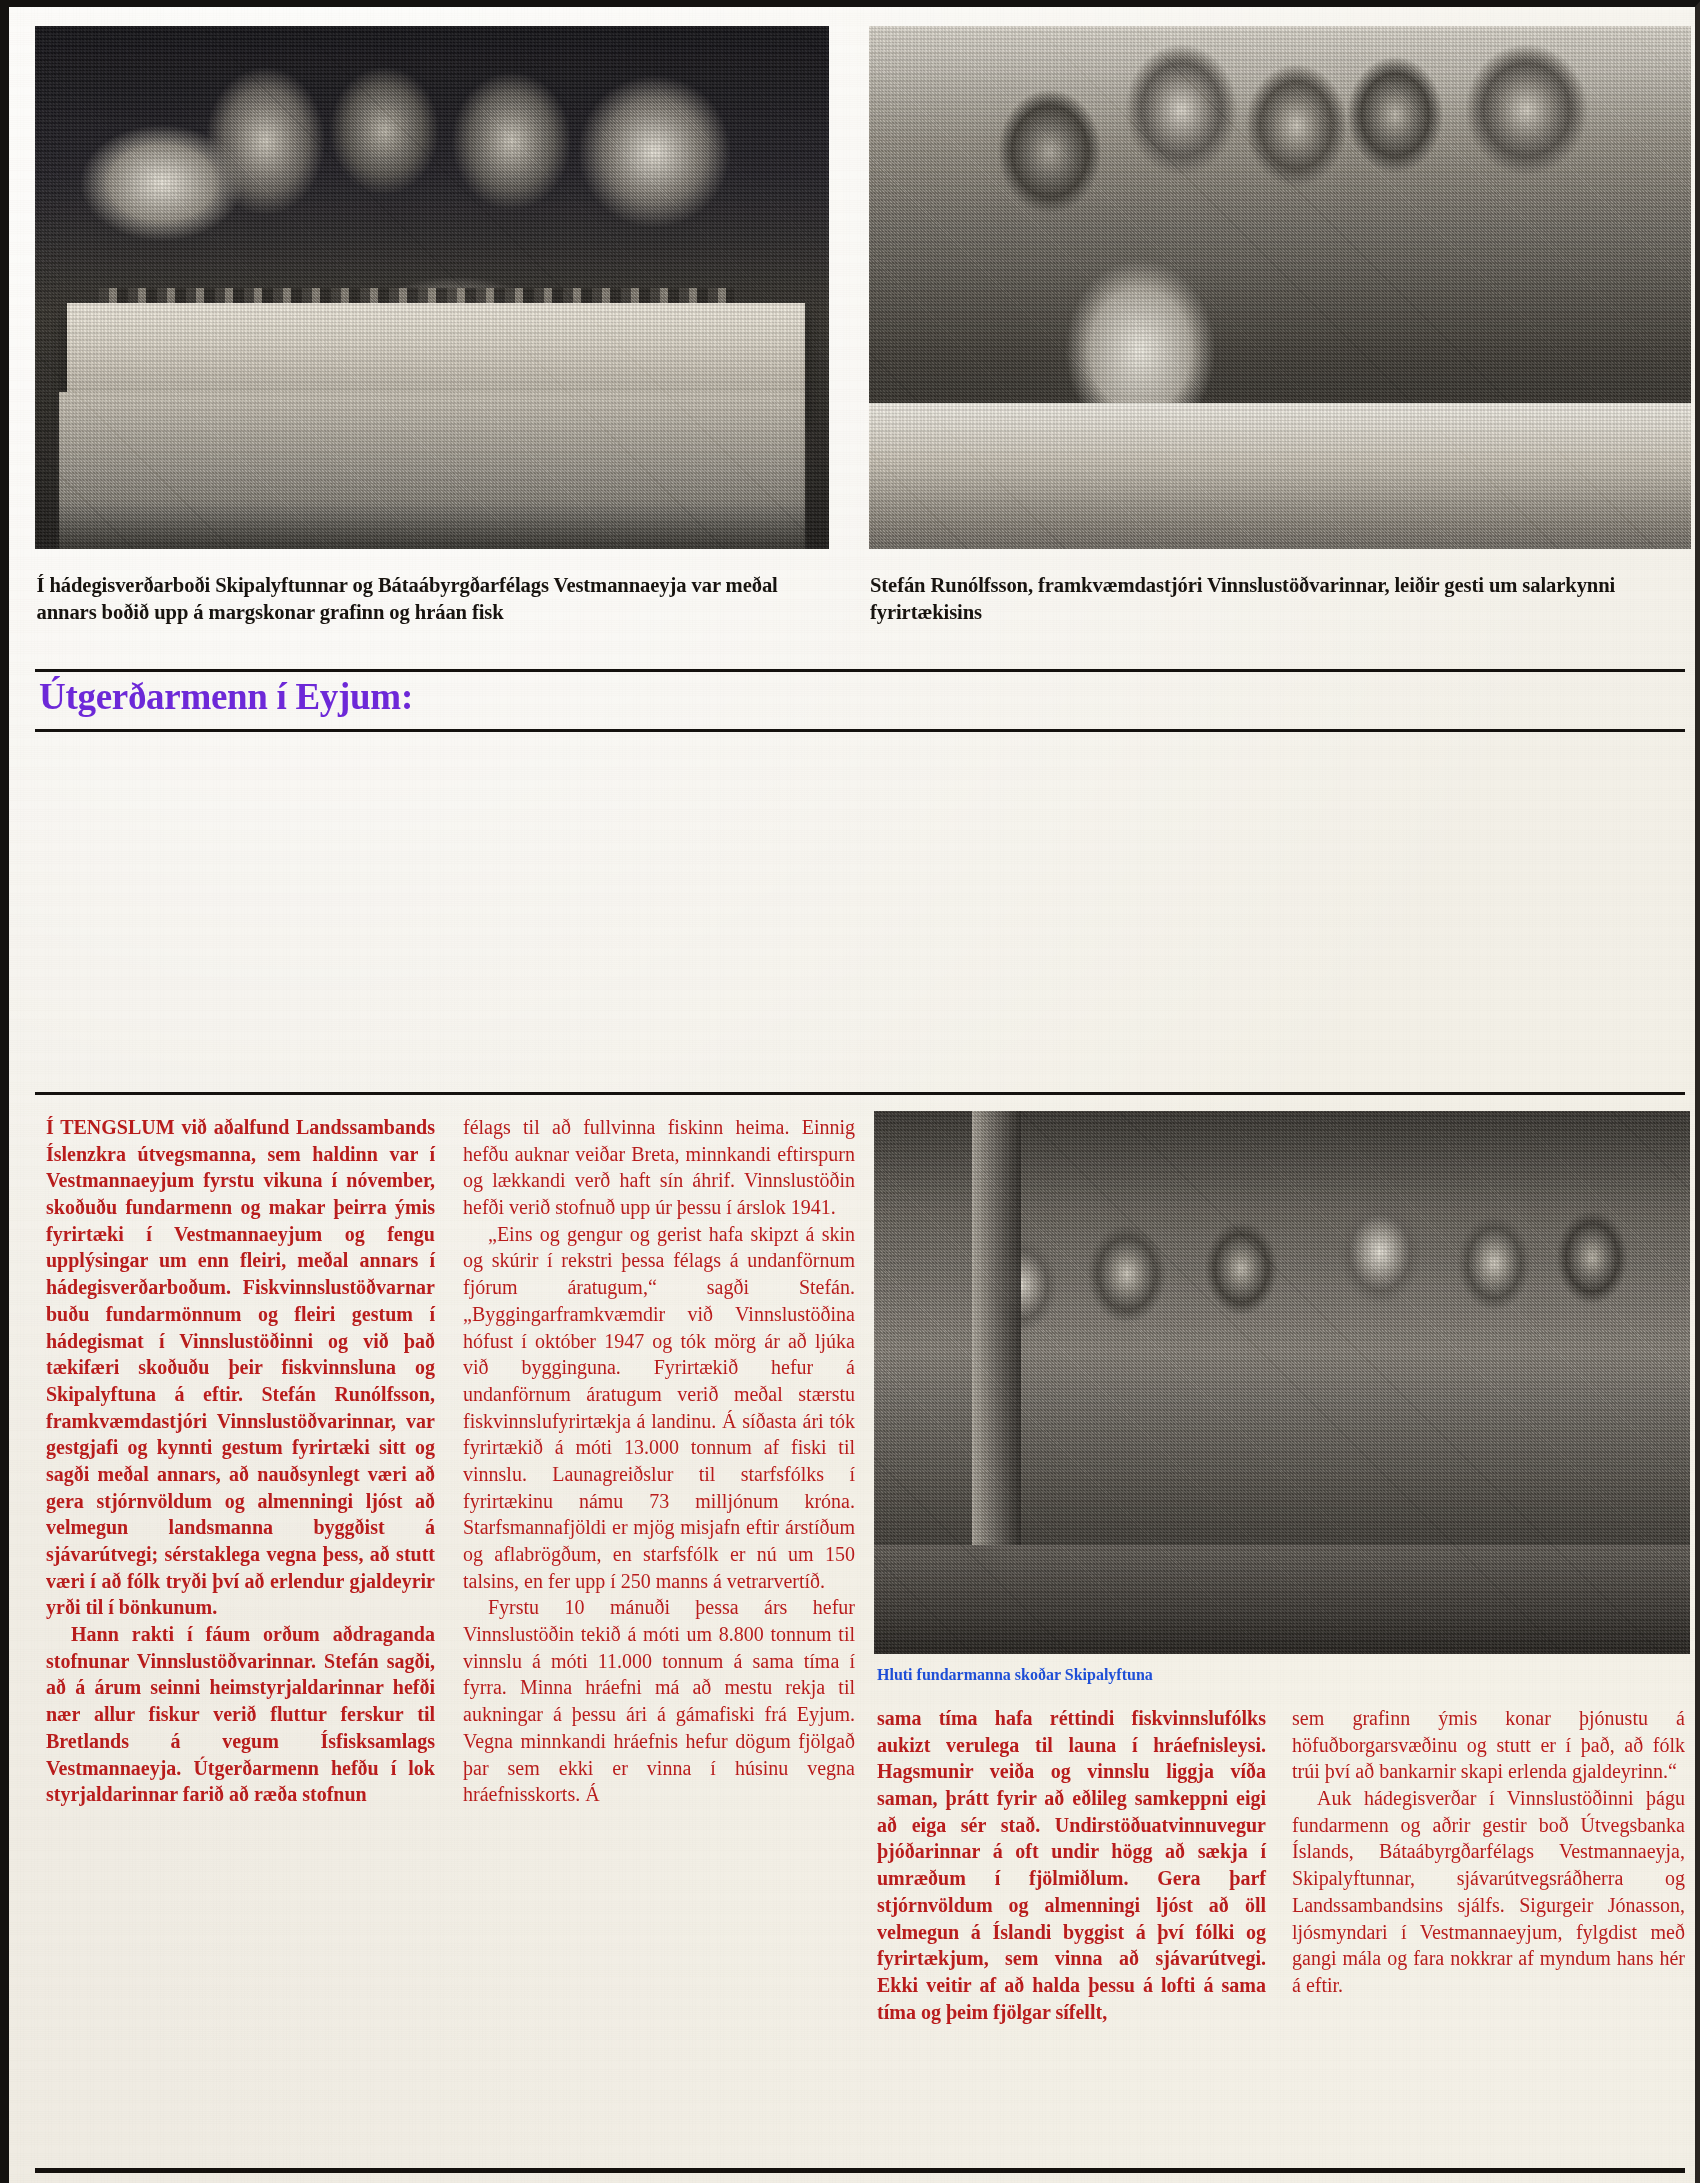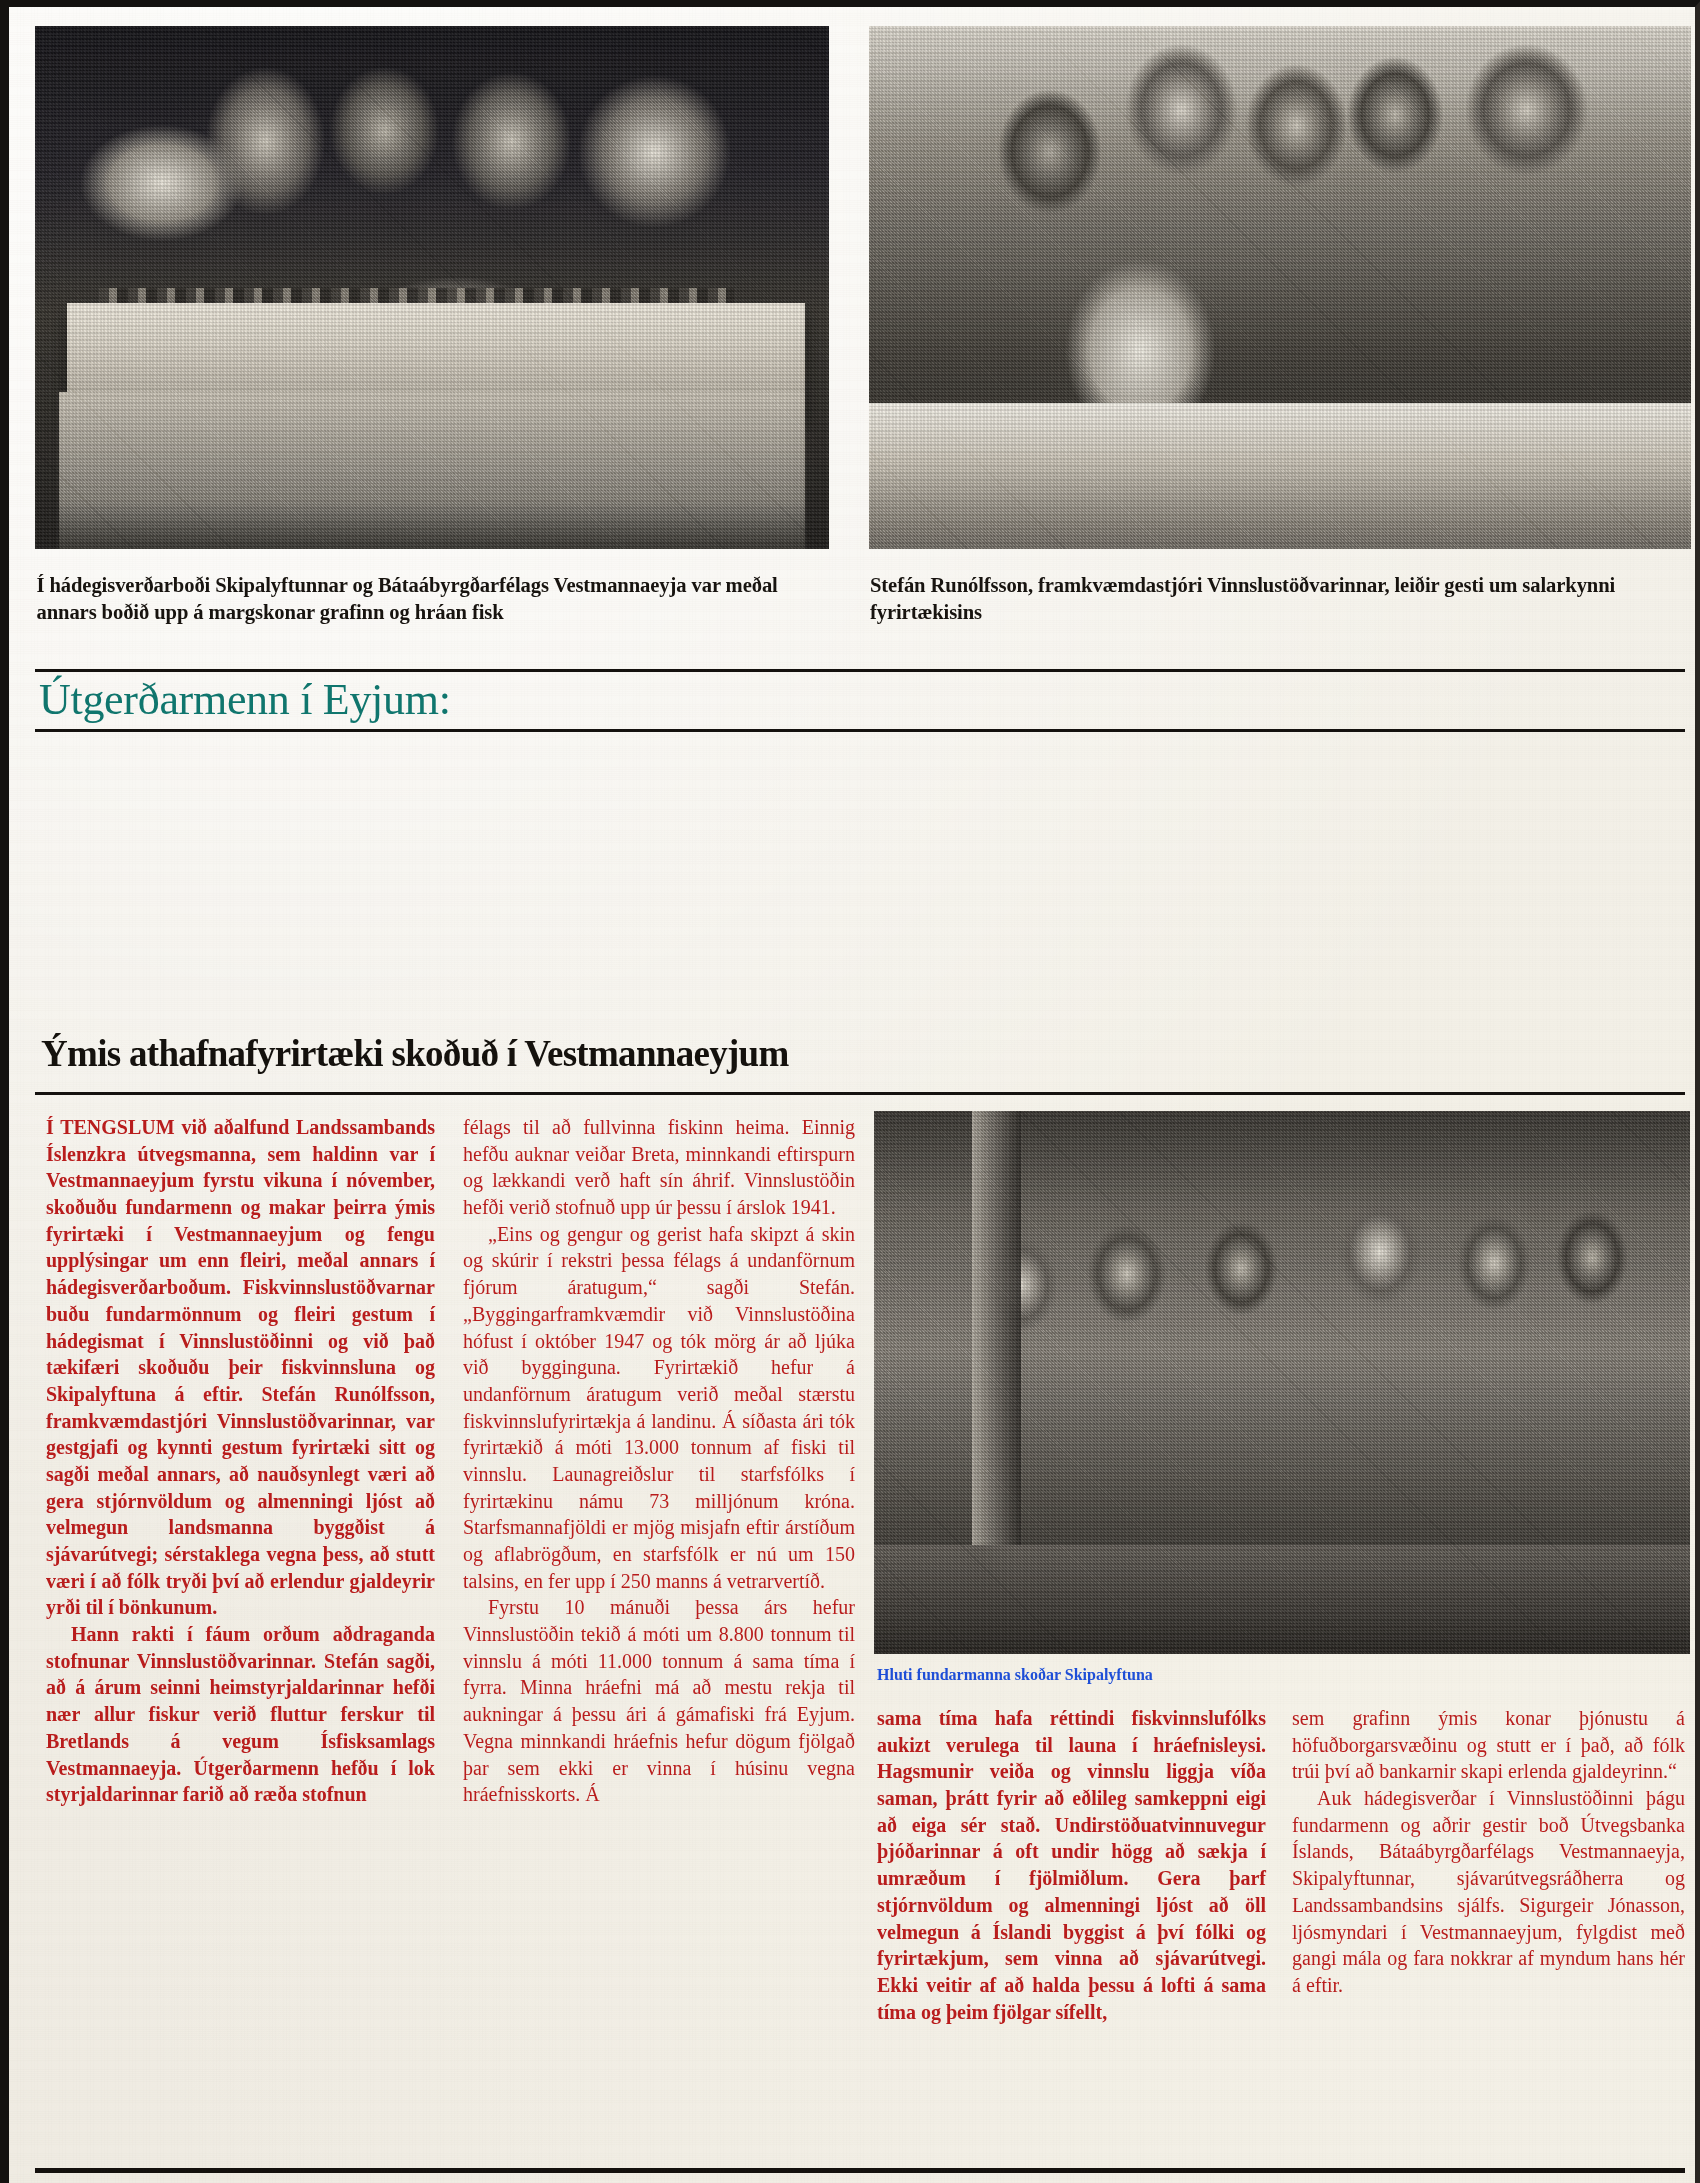--- a/index.html
+++ b/index.html
@@ -126,24 +126,24 @@
     font-size:20.6px;
     line-height:1.30;
     color:#17130f;
     letter-spacing:-0.1px;
   }
 
   
   .kicker{
     position:absolute;
     font-family:"Liberation Serif", serif;
-    font-weight:400;
-    font-size:44px;
+    font-weight:700;
+    font-size:37px;
     line-height:1;
-    color:#0f766e;
+    color:#6d28d9;
     letter-spacing:-0.3px;
   }
 
   
   .headline{
     position:absolute;
     font-family:"Liberation Serif", serif;
     font-weight:700;
     color:#110e0b;
     line-height:.92;
@@ -218,21 +218,20 @@
 
   <div class="caption" style="left:861px;top:565px;width:818px;">Stefán Runólfsson, framkvæmdastjóri Vinnslustöðvarinnar, leiðir gesti um salarkynni fyrirtækisins</div>
 
   <div class="rule" style="left:26px;top:662px;width:1650px;height:3.4px;"></div>
 
   <div class="kicker" style="left:30px;top:671px;">Útgerðarmenn í Eyjum:</div>
 
   <div class="rule" style="left:26px;top:722px;width:1650px;height:3.4px;"></div>
 
 
-  <div class="subhead" style="left:32px;top:1025px;">Ýmis athafnafyrirtæki skoðuð í Vestmannaeyjum</div>
 
   <div class="rule" style="left:26px;top:1085px;width:1650px;height:2.8px;"></div>
 
   <div class="photo" style="left:865px;top:1104px;width:816px;height:543px;">
     <div class="scene sceneC">
       <div class="pipes"></div>
       <div class="floor"></div>
     </div>
     <div class="halftone"></div>
     <div class="noise"></div>

